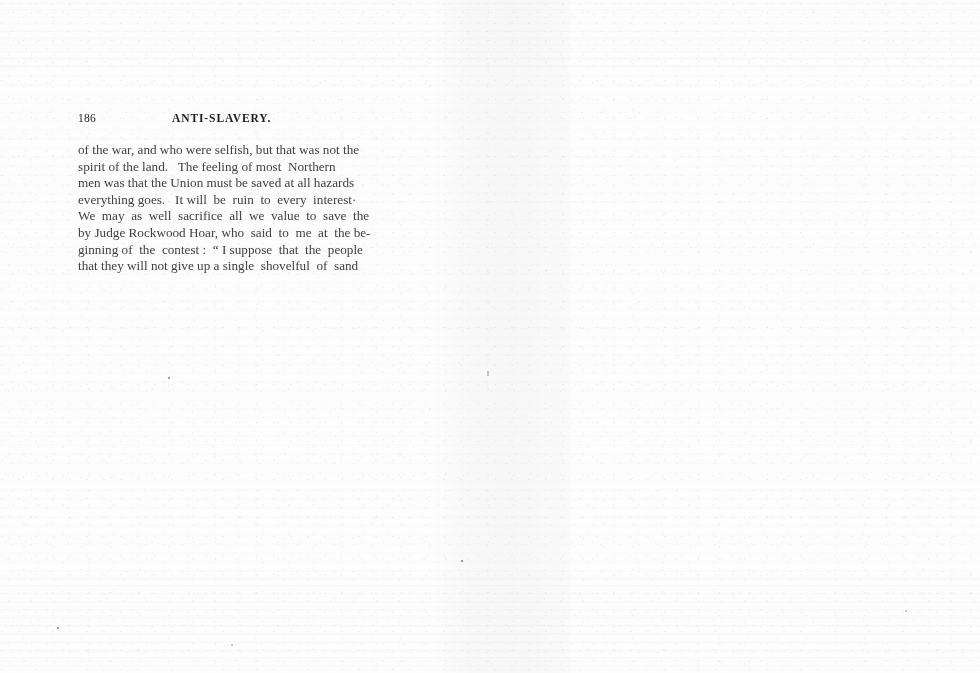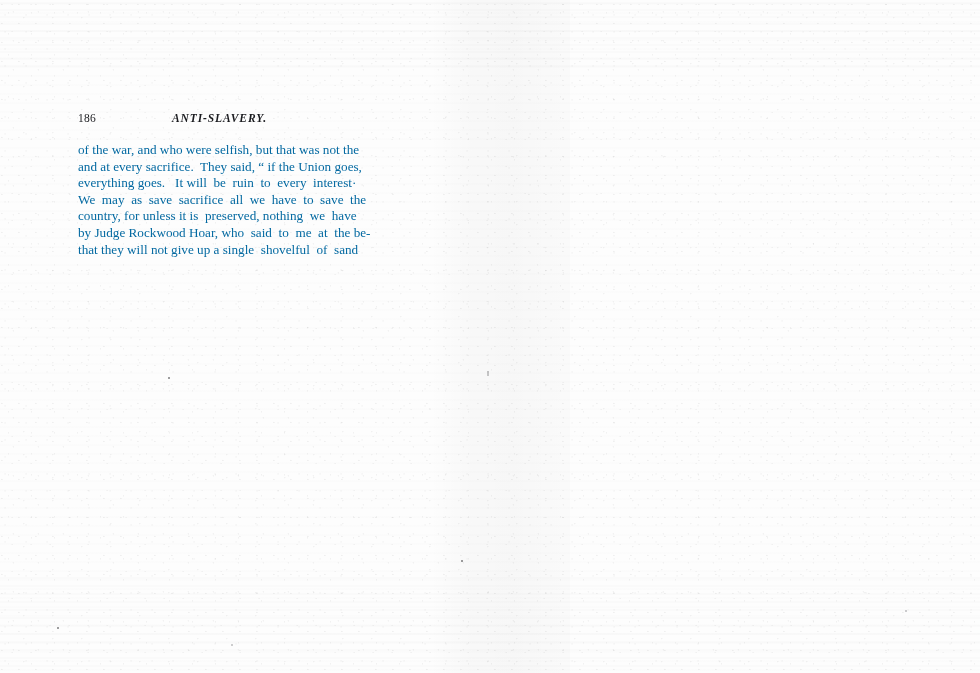--- a/index.html
+++ b/index.html
@@ -103,33 +103,32 @@
     letter-spacing: .4px;
     color: #1a1b1f;
   }
   .folio {
     position: absolute;
     font-size: 11.5px;
     letter-spacing: .3px;
     color: #1a1b1f;
   }
   .runhead-title {
-    font-style: italic;
     font-weight: 600;
     letter-spacing: .9px;
   }
 
   .folio-left   { left: 78px;  top: 72px; }
   .head-left    { left: 172px; top: 72px; }
 
   
   .col {
     position: absolute;
     font-size: 13.2px;
-    color: #0369a1;
+    color: #404040;
   }
   .col p { margin: 0; }
 
   .col-left {
     left: 78px; top: 102px;
     width: 352px;
     line-height: 16.6px;
   }
 
   
@@ -152,25 +151,26 @@
 
   <div class="page page-left">
 
     <div class="folio folio-left">186</div>
 
     <div class="runhead runhead-title head-left">ANTI-SLAVERY.</div>
 
     <div class="col col-left">
       <p>
         <span class="ln">of the war, and who were selfish, but that was not the</span>
-        <span class="ln">and at every sacrifice.  They said, “ if the Union goes,</span>
+        <span class="ln">spirit of the land.   The feeling of most  Northern</span>
+        <span class="ln">men was that the Union must be saved at all hazards</span>
         <span class="ln">everything goes.   It will  be  ruin  to  every  interest·</span>
-        <span class="ln">We  may  as  save  sacrifice  all  we  have  to  save  the</span>
-        <span class="ln">country, for unless it is  preserved, nothing  we  have</span>
+        <span class="ln">We  may  as  well  sacrifice  all  we  value  to  save  the</span>
         <span class="ln">by Judge Rockwood Hoar, who  said  to  me  at  the be-</span>
+        <span class="ln">ginning of  the  contest :  “ I suppose  that  the  people</span>
         <span class="ln">that they will not give up a single  shovelful  of  sand</span>
       </p>
     </div>
   </div>
 
   <div class="page page-right">
 
     
 
     

